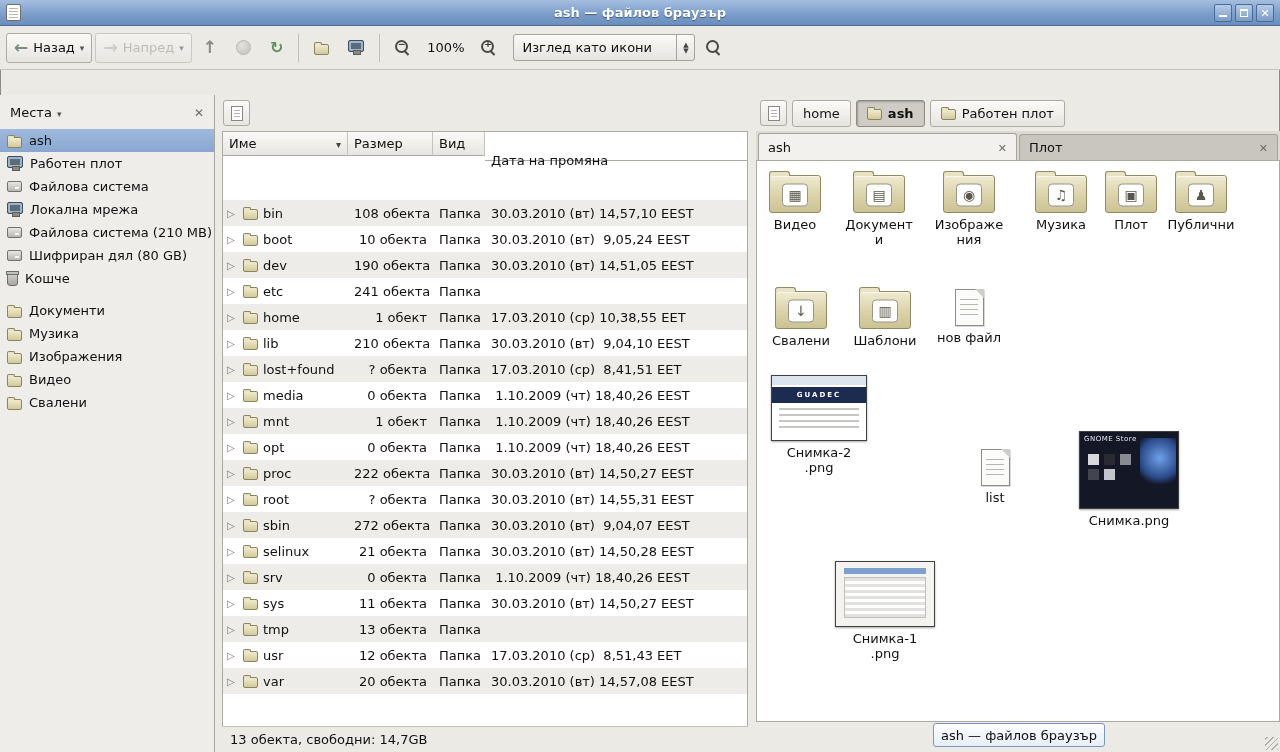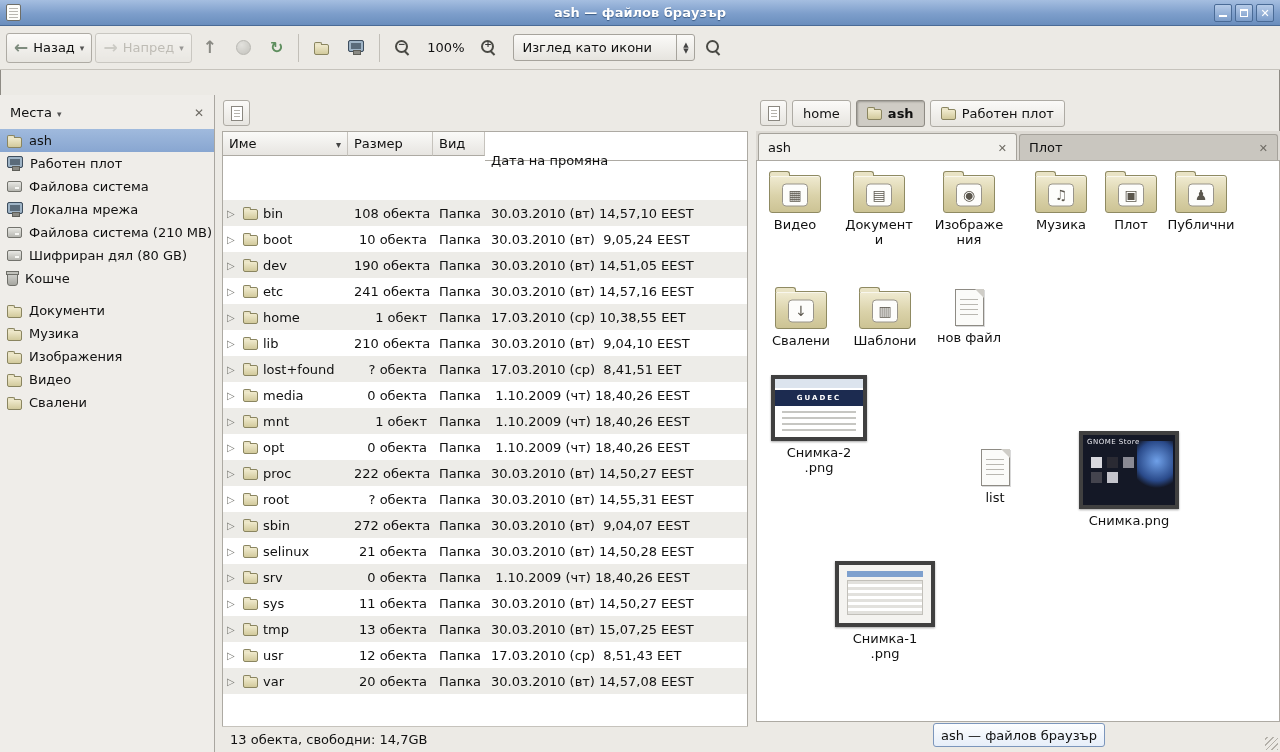--- a/index.html
+++ b/index.html
@@ -118,21 +118,21 @@
 
   
   .ficon { position:absolute; width:72px; display:flex; flex-direction:column; align-items:center; gap:4px; }
   .ficon-label { text-align:center; max-width:72px; overflow-wrap:anywhere; line-height:15px; }
   .folder-big { position:relative; width:52px; height:38px; margin-top:6px; background:linear-gradient(180deg,#F0EBD2 0%,#DAD2A9 55%,#CCC394 100%); border:1px solid #8F8A62; border-radius:2px 3px 3px 3px; box-shadow:inset 0 1px 0 rgba(255,255,255,.6); }
   .folder-big::before { content:''; position:absolute; top:-5px; left:-1px; width:19px; height:4px; background:#E9E3C5; border:1px solid #8F8A62; border-bottom:none; border-radius:3px 3px 0 0; }
   .emblem { position:absolute; left:50%; top:52%; transform:translate(-50%,-50%); width:26px; height:23px; background:#FDFDFB; border:1px solid #98948A; border-radius:4px; display:flex; align-items:center; justify-content:center; font-size:14px; color:#5A564C; }
   .paper { position:relative; width:29px; height:37px; background:#FBFBF9; border:1px solid #8E8B84; box-shadow:1px 1px 0 rgba(0,0,0,.15); margin-top:4px; }
   .paper::before { content:''; position:absolute; top:-1px; right:-1px; width:0; height:0; border-top:9px solid #CFCDC7; border-left:9px solid transparent; }
   .paper::after { content:''; position:absolute; left:4px; right:5px; top:9px; height:20px; background:repeating-linear-gradient(#B9B7B1 0 1px, transparent 1px 5px); }
-  .thumb { position:relative; border:4px solid #404040; background:#FFF; box-shadow:0 1px 2px rgba(0,0,0,.35); overflow:hidden; }
+  .thumb { position:relative; border:1px solid #404040; background:#FFF; box-shadow:0 1px 2px rgba(0,0,0,.35); overflow:hidden; }
   .thumb-text { position:absolute; }
   .thumb-web { width:96px; height:66px; }
   .thumb-web::before { content:''; position:absolute; left:0; right:0; top:0; height:9px; background:#DCE4EE; }
   .thumb-web::after { content:''; position:absolute; left:7px; right:7px; top:32px; height:22px; background:repeating-linear-gradient(#C6C6C2 0 2px, transparent 2px 6px); }
   .thumb-web .thumb-text { left:0; right:0; top:11px; height:16px; background:#1C2B50; color:#FFF; font-size:7px; font-weight:bold; letter-spacing:2px; line-height:16px; text-align:center; }
   .thumb-store { width:100px; height:78px; background:#141826; }
   .thumb-store .thumb-text { left:4px; top:3px; color:#E8E8EE; font-size:7px; letter-spacing:.5px; }
   .thumb-store::before { content:''; position:absolute; left:8px; top:22px; width:11px; height:11px; background:#D8D8DE; box-shadow:16px 0 0 #2A2A33, 32px 0 0 #8A8A94, 0 15px 0 #44444E, 16px 15px 0 #C4C4CC; }
   .thumb-store::after { content:''; position:absolute; right:2px; top:6px; width:36px; height:50px; background:radial-gradient(circle at 55% 40%, #6FA0E8 0%, #2A4A8A 55%, rgba(20,24,38,0) 75%); }
   .thumb-shot { width:100px; height:66px; background:#F4F3F0; }
@@ -347,21 +347,20 @@
               <div class="td date">30.03.2010 (вт) 14,51,05 EEST</div>
             </div>
             <div class="tr">
               <div class="td name">
                 <span class="expander"></span>
                 <span class="folder-sm"></span>
                 <span class="fname">etc</span>
               </div>
               <div class="td size">241 обекта</div>
               <div class="td type">Папка</div>
-              <div class="td date">30.03.2010 (вт) 14,57,16 EEST</div>
             </div>
             <div class="tr">
               <div class="td name">
                 <span class="expander"></span>
                 <span class="folder-sm"></span>
                 <span class="fname">home</span>
               </div>
               <div class="td size">1 обект</div>
               <div class="td type">Папка</div>
               <div class="td date">17.03.2010 (ср) 10,38,55 EET</div>
@@ -477,21 +476,20 @@
               <div class="td date">30.03.2010 (вт) 14,50,27 EEST</div>
             </div>
             <div class="tr">
               <div class="td name">
                 <span class="expander"></span>
                 <span class="folder-sm"></span>
                 <span class="fname">tmp</span>
               </div>
               <div class="td size">13 обекта</div>
               <div class="td type">Папка</div>
-              <div class="td date">30.03.2010 (вт) 15,07,25 EEST</div>
             </div>
             <div class="tr">
               <div class="td name">
                 <span class="expander"></span>
                 <span class="folder-sm"></span>
                 <span class="fname">usr</span>
               </div>
               <div class="td size">12 обекта</div>
               <div class="td type">Папка</div>
               <div class="td date">17.03.2010 (ср)  8,51,43 EET</div>

